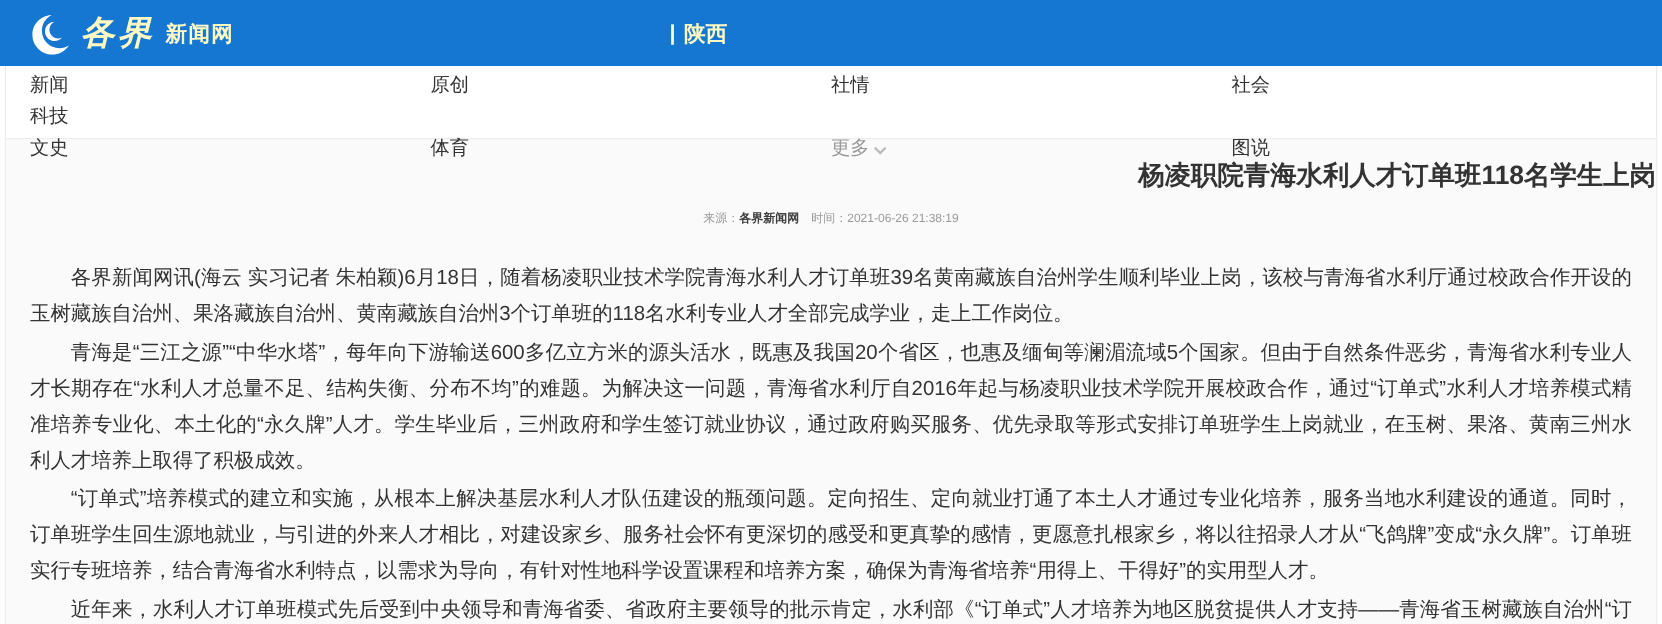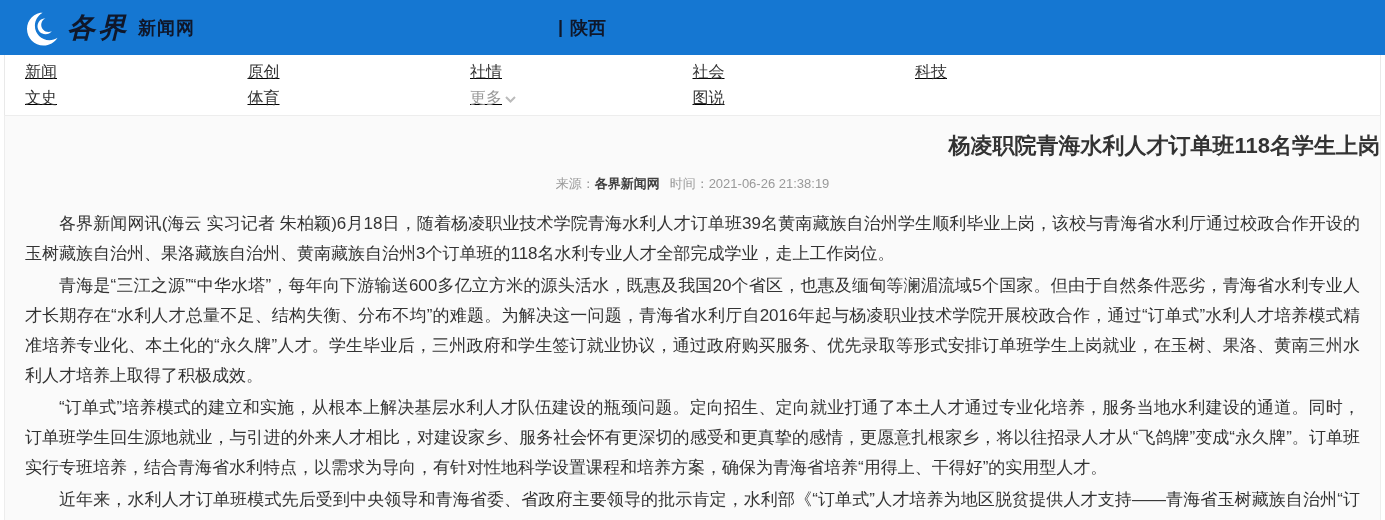--- a/index.html
+++ b/index.html
@@ -7,21 +7,21 @@
   body {
     width: 1385px; height: 520px; overflow: hidden;
     background: #ffffff;
     font-family: "Liberation Sans", "DejaVu Sans", sans-serif;
   }
 
   
   .topbar {
     height: 55px; background: #1577d2;
     display: flex; align-items: center; position: relative;
-    color: #0f172a;
+    color: #fef9c3;
   }
   .brand { display: flex; align-items: center; margin-left: 24px; cursor: pointer; }
   .logo-icon { width: 36px; height: 36px; margin-right: 7px; display: block; }
   .brand-calligraphy {
     font-family: "DejaVu Serif", serif; font-style: italic; font-weight: bold;
     font-size: 28px; letter-spacing: 3px;
   }
   .brand-text { font-size: 18px; font-weight: bold; margin-left: 9px; letter-spacing: 1px; }
   .channel {
     position: absolute; left: 558px; top: 0; height: 55px;
@@ -29,22 +29,22 @@
   }
   .channel .sep { margin-right: 7px; font-weight: bold; }
 
   
   .navbar {
     margin: 0 4px; background: #ffffff; height: 60px;
     border-left: 1px solid #e9e9e9; border-right: 1px solid #e9e9e9;
     padding: 4px 0;
   }
   .nav-grid {
-    display: grid; grid-template-columns: repeat(6, 1fr);
-    padding-left: 20px; padding-right: 20px; text-decoration: underline;
+    display: grid; grid-template-columns: repeat(4, 1fr);
+    padding-left: 20px; padding-right: 20px;
   }
   .nav-item {
     font-size: 16px; color: #333333; line-height: 26px; cursor: pointer;
     white-space: nowrap;
   }
   .nav-more { color: #999999; display: inline-flex; align-items: center; gap: 3px; }
   .chevron-down { display: inline-block; margin-top: 3px; }
 
   
   .content {
@@ -52,21 +52,21 @@
     border-left: 1px solid #ededed; border-right: 1px solid #ededed;
     border-top: 1px solid #ededed;
     padding-top: 14px;
   }
   .article-title {
     margin: 0 0 13px 0; text-align: right;
     font-size: 22px; font-weight: bold; color: #333333;
     line-height: 32px;
   }
   .article-meta {
-    text-align: center; font-size: 13px; color: #999999; margin-bottom: 16px;
+    text-align: center; font-size: 10px; color: #999999; margin-bottom: 28px;
   }
   .meta-source-value { color: #404040; font-weight: bold; margin-right: 10px; }
   .article-body {
     padding: 0 20px; font-size: 17px; line-height: 30px; color: #333333;
     text-align: justify;
   }
   .article-body p { margin: 0 0 2px 0; text-indent: 2em; }
 </style>
 </head>
 <body>

